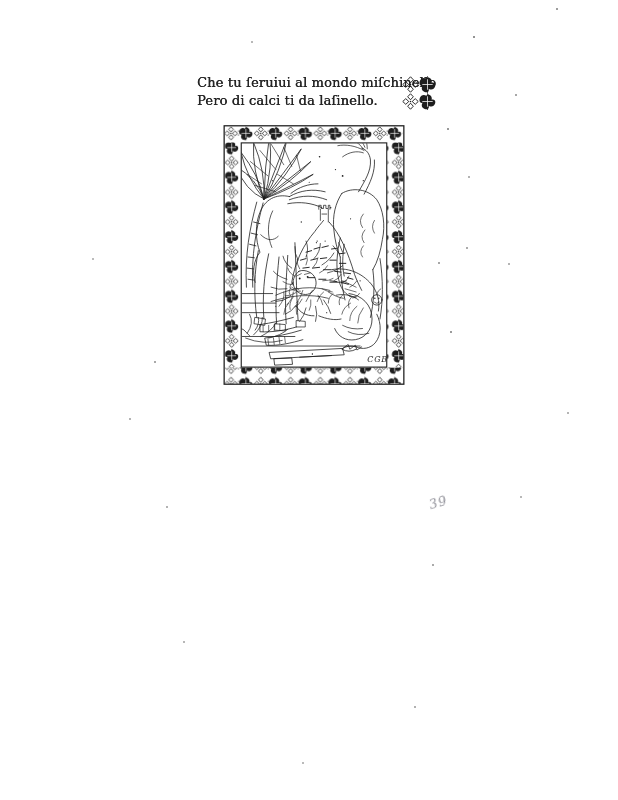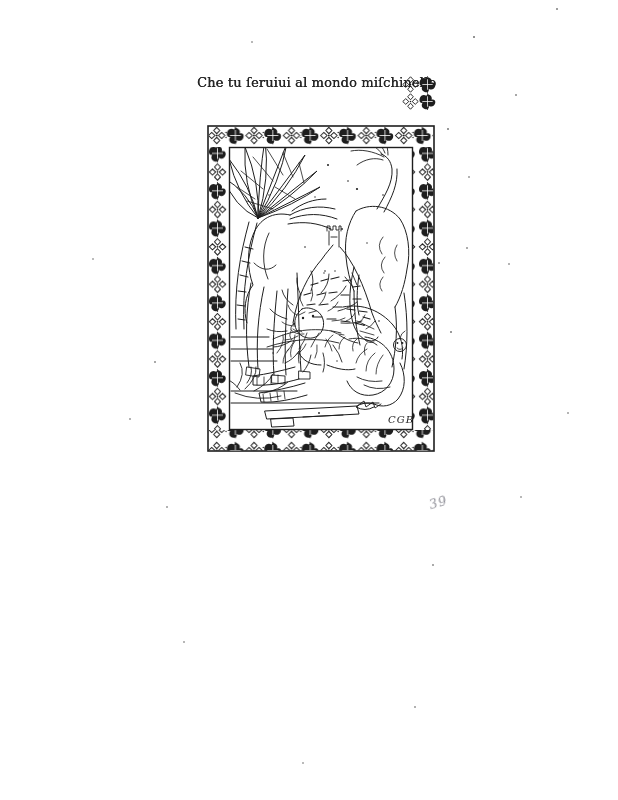--- a/index.html
+++ b/index.html
@@ -11,21 +11,21 @@
     position:absolute;left:197px;top:74px;color:#242424;
     font-size:13px;line-height:17.5px;letter-spacing:0.15px;white-space:nowrap;
     text-shadow:0.3px 0 0 currentColor;
   }
   .verse .line{display:block;}
   .ornament-block{
     position:absolute;left:402px;top:76px;
     display:grid;grid-template-columns:17px 17px;grid-auto-rows:17px;gap:0;
   }
   .ornament-block svg{display:block;}
-  .woodcut{position:absolute;left:207px;top:125px;width:228px;height:327px;}
+  .woodcut{position:absolute;left:200px;top:125px;width:228px;height:260px;}
   .woodcut svg{display:block;width:100%;height:100%;}
   .hand-mark{
     position:absolute;left:429px;top:495px;color:#94949c;
     font-size:13px;font-style:italic;transform:rotate(-16deg);
     letter-spacing:1px;filter:blur(0.3px);
   }
   .speckles{
     position:absolute;left:0;top:0;width:2px;height:2px;border-radius:50%;
     background:transparent;
     box-shadow:
@@ -70,20 +70,21 @@
         <use href="#motifB" x="1.5" y="19.4"></use>
       </pattern>
       <clipPath id="picClip">
           <rect x="23" y="23" width="182" height="281"></rect>
         </clipPath>
     </defs>
   </svg>
 
   <div class="verse">
     <span class="line">Che tu ſeruiui al mondo miſchinello</span>
+    <span class="line">Pero di calci ti da laſinello.</span>
   </div>
 
   <div class="ornament-block">
     <svg width="17" height="17" viewBox="0 0 18 18">
         <use href="#motifA"></use>
       </svg>
     <svg width="17" height="17" viewBox="0 0 18 18">
         <use href="#motifB"></use>
       </svg>
     <svg width="17" height="17" viewBox="0 0 18 18">

